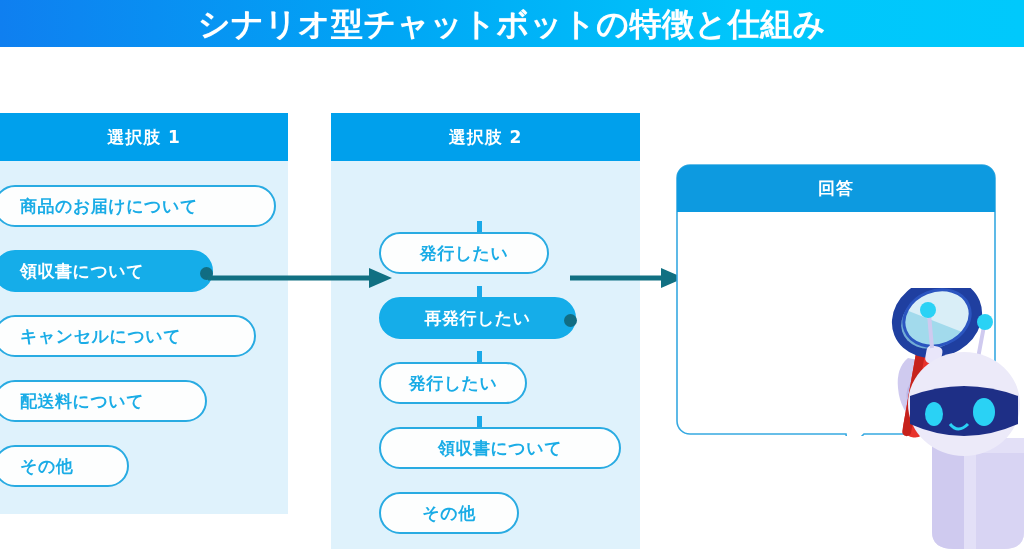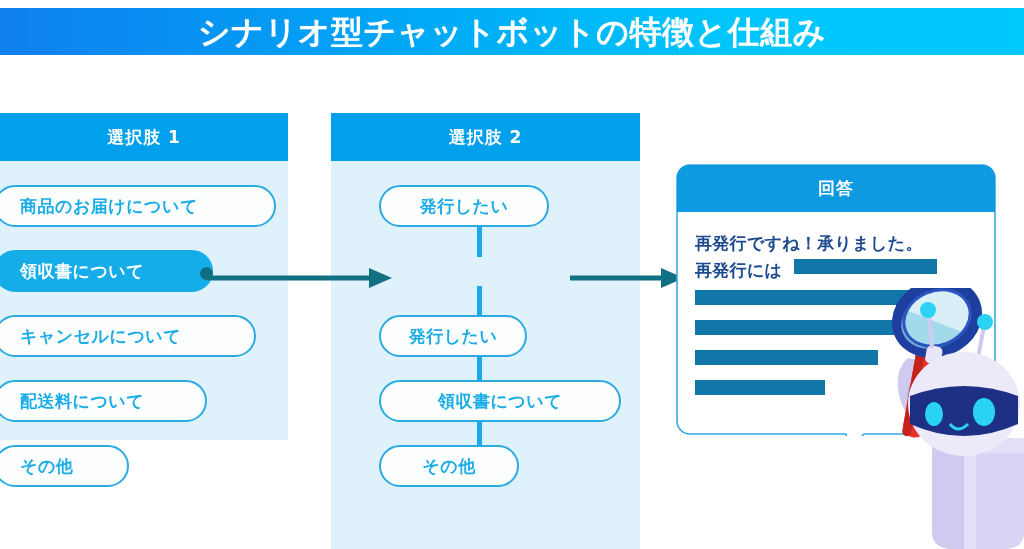--- a/index.html
+++ b/index.html
@@ -11,21 +11,21 @@
     width: 1024px;
     height: 549px;
     overflow: hidden;
     font-family: "DejaVu Sans", "Liberation Sans", sans-serif;
     position: relative;
   }
 
   
   #title-bar {
     position: absolute;
-    left: 0; top: 8px;
+    left: 0; top: 0;
     width: 1024px; height: 47px;
     background: linear-gradient(90deg, #0f7ff0 0%, #00a6f5 38%, #00c6fb 72%, #00c9fc 100%);
     display: flex;
     align-items: center;
     justify-content: center;
   }
   #title-text {
     color: #ffffff;
     font-size: 32px;
     font-weight: 700;
@@ -79,21 +79,21 @@
     border: 2.5px solid #15ade9;
     color: #ffffff;
   }
   .pill-label {
     font-size: 17px;
     font-weight: 700;
     letter-spacing: 0.5px;
     line-height: 1;
   }
   .pill.c1 .pill-label { padding-left: 24px; }
-  .pill.c2 { justify-content: center; }
+  .pill.c2 { justify-content: center; margin-top: 47px; }
 
   
   .vconn {
     position: absolute;
     width: 5px;
     background: #1aa9e8;
   }
 
   
   .origin-dot {
@@ -161,21 +161,21 @@
     overflow: hidden;
   }
 </style>
 </head>
 <body>
 
 <div id="title-bar">
   <div id="title-text">シナリオ型チャットボットの特徴と仕組み</div>
 </div>
 
-<div class="column" id="col1" style="left:0px; width:288px; height:327px;">
+<div class="column" id="col1" style="left:0px; width:288px; height:401px;">
   <div class="col-header">
     <span class="col-header-text">選択肢 1</span>
   </div>
   <div class="col-body" style="height:359px;">
 
     <div class="pill plain c1" style="left:-6px; top:24px; width:282px;">
       <span class="pill-label">商品のお届けについて</span>
     </div>
 
     <div class="pill active c1" style="left:-6px; top:89px; width:219px;">
@@ -206,20 +206,24 @@
 
     <div class="vconn" style="left:146px; top:60px;  height:36px;"></div>
     <div class="vconn" style="left:146px; top:125px; height:36px;"></div>
     <div class="vconn" style="left:146px; top:190px; height:36px;"></div>
     <div class="vconn" style="left:146px; top:255px; height:36px;"></div>
 
     <div class="pill plain c2" style="left:48px; top:24px; width:170px;">
       <span class="pill-label">発行したい</span>
     </div>
 
+    <div class="pill active c2" style="left:48px; top:89px; width:197px;">
+      <span class="pill-label">再発行したい</span>
+      <span class="origin-dot" style="right:-3px; top:15px;"></span>
+    </div>
 
     <div class="pill plain c2" style="left:48px; top:154px; width:148px;">
       <span class="pill-label">発行したい</span>
     </div>
 
     <div class="pill plain c2" style="left:48px; top:219px; width:242px;">
       <span class="pill-label">領収書について</span>
     </div>
 
     <div class="pill plain c2" style="left:48px; top:284px; width:140px;">
@@ -253,30 +257,20 @@
              L 170 270
              L 14 270
              A 13 13 0 0 1 1 257
              Z" fill="#ffffff" stroke="#36a9e1" stroke-width="1.6"></path>
   </svg>
 
   <div id="answer-header">
     <span id="answer-header-text">回答</span>
   </div>
 
-  <div id="answer-body">
-    <div class="ans-line" style="top:23px;">再発行ですね！承りました。</div>
-    <div class="ans-line" style="top:50px;">再発行には</div>
-
-    <span class="redact" style="left:118px; top:47px; width:143px;"></span>
-    <span class="redact" style="left:19px;  top:78px;  width:244px;"></span>
-    <span class="redact" style="left:19px;  top:108px; width:244px;"></span>
-    <span class="redact" style="left:19px;  top:138px; width:183px;"></span>
-    <span class="redact" style="left:19px;  top:168px; width:130px;"></span>
-  </div>
 </div>
 
 <div id="illustration">
   <svg width="144" height="261" viewBox="0 0 144 261">
 
     <g>
       <path d="M 52 150 L 52 244 Q 52 261 74 261 L 124 261 Q 144 261 144 244 L 144 150 Z" fill="#e3e0f7"></path>
       <path d="M 52 150 L 52 244 Q 52 261 74 261 L 84 261 L 84 150 Z" fill="#cfcaef"></path>
       <path d="M 96 165 L 96 261 L 124 261 Q 144 261 144 244 L 144 165 Z" fill="#d8d4f3"></path>
     </g>

